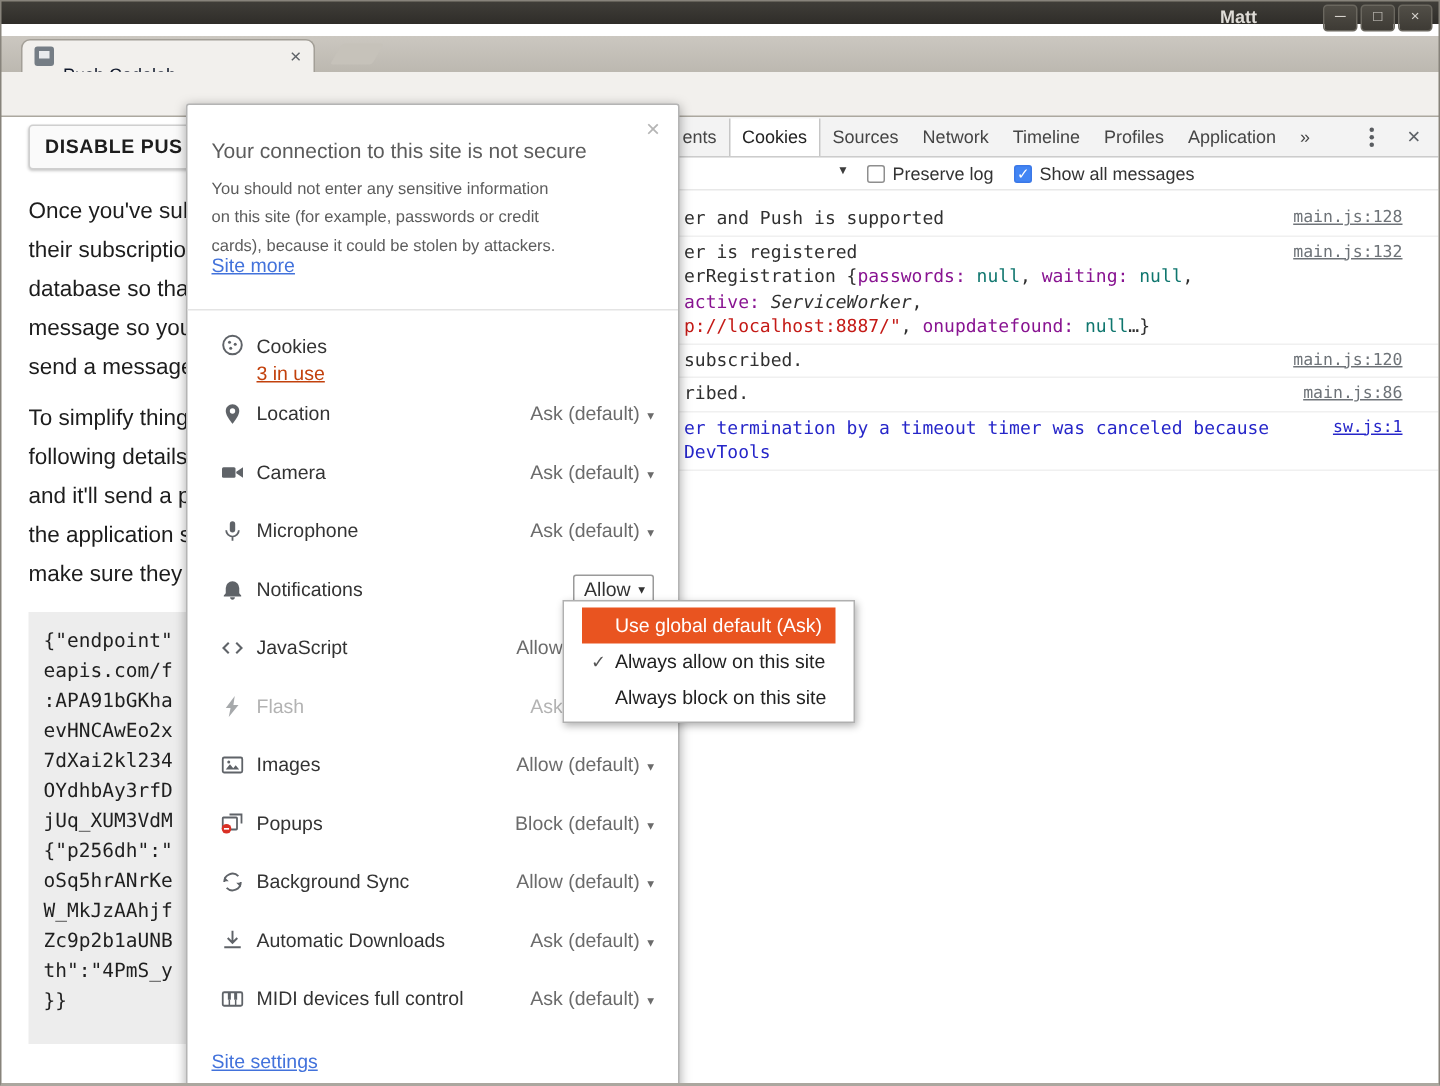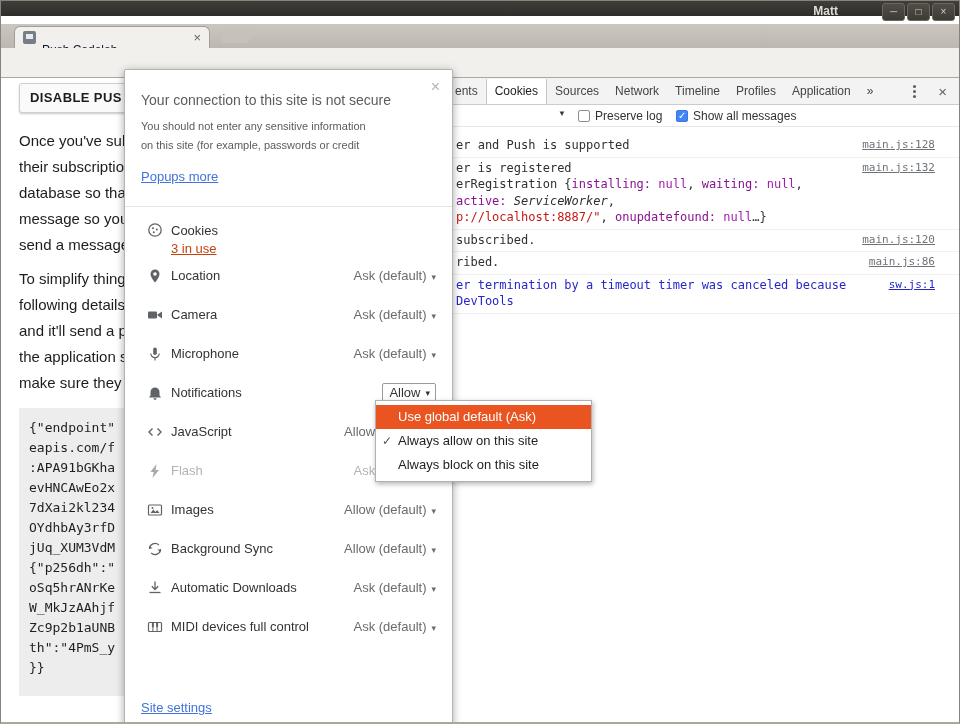--- a/index.html
+++ b/index.html
@@ -61,21 +61,21 @@
   .cb1 { left:209px; } .cb2 { left:307px; }
   .cb-label { position:absolute; top:0; font-size:12px; color:#333; line-height:22px; }
   .cbl1 { left:226px; } .cbl2 { left:324px; }
   .dt-console { padding-top:8px; }
   .dt-entry { display:flex; align-items:flex-start; border-bottom:1px solid #f0f0f0; padding:2px 24px 3px 87px; font:12px/16.5px "DejaVu Sans Mono",monospace; color:#303030; }
   .dt-entry .msg { flex:1; }
   .dt-entry .src { margin-left:12px; font:11px/16.5px "DejaVu Sans Mono",monospace; color:#6e7378; text-decoration:underline; white-space:nowrap; cursor:pointer; }
   .dt-entry.info { color:#2626c9; }
   .dt-entry.info .src { color:#2626c9; }
   .c-key { color:#881391; }
-  .c-nul { color:#a21caf; }
+  .c-nul { color:#0f766e; }
   .c-str { color:#c41a16; }
   .c-obj { font-style:italic; }
 
   
   .pageinfo { position:absolute; left:124px; top:69px; width:329px; height:660px; background:#fff; border:1px solid #b4b4b4; border-radius:2px; box-shadow:0 2px 8px rgba(0,0,0,.35); z-index:10; }
   .popup-close { position:absolute; top:8px; right:12px; font-size:16px; color:#b5b5b5; cursor:pointer; }
   .popup-title { position:absolute; top:22px; left:16px; right:32px; font-size:14px; color:#5c5c5c; line-height:16px; }
   .popup-desc { position:absolute; top:47px; left:16px; right:12px; font-size:11px; line-height:19px; color:#5c5c5c; }
   .learn-more { position:absolute; top:99px; left:16px; font-size:13px; line-height:16px; color:#4272db; text-decoration:underline; cursor:pointer; }
   .popup-divider { position:absolute; top:136px; left:0; right:0; border-top:1px solid #e4e4e4; }
@@ -89,21 +89,21 @@
   .perm-icon svg { width:16px; height:16px; display:block; }
   .perm-label { font-size:13px; color:#333; margin-left:8px; white-space:nowrap; }
   .perm-value { margin-left:auto; font-size:13px; color:#6b6b6b; white-space:nowrap; cursor:pointer; }
   .perm-value .caret, .perm-select .caret { font-size:9px; margin-left:5px; }
   .perm-select { margin-left:auto; display:inline-flex; align-items:center; border:1px solid #9a9a9a; border-radius:2px; background:#fff; padding:1px 5px 1px 6px; font-size:13px; color:#333; cursor:pointer; white-space:nowrap; }
   .perm-row.disabled .perm-label, .perm-row.disabled .perm-value { color:#b3b3b3; }
   .perm-row.disabled .perm-icon { opacity:.55; }
   .site-settings { position:absolute; top:630px; left:16px; font-size:13px; color:#4272db; text-decoration:underline; cursor:pointer; }
 
   
-  .perm-menu { position:absolute; left:375px; top:400px; width:217px; background:#fff; border:1px solid #b0b0b0; box-shadow:1px 2px 5px rgba(0,0,0,.3); z-index:20; padding:4px 0; }
+  .perm-menu { position:absolute; left:375px; top:400px; width:195px; background:#fff; border:1px solid #b0b0b0; box-shadow:1px 2px 5px rgba(0,0,0,.3); z-index:20; padding:4px 12px; }
   .menu-item { position:relative; height:24px; line-height:24px; font-size:13px; color:#222; padding-left:22px; white-space:nowrap; cursor:pointer; }
   .menu-item.highlighted { background:#e95420; color:#fff; }
   .menu-item .check { position:absolute; left:6px; top:0; color:#555; font-size:12px; }
 </style>
 </head>
 <body>
 
 <div class="titlebar">
   <span class="profile-name">Matt</span>
   <div class="win-buttons">
@@ -227,21 +227,21 @@
     <div class="dt-console">
         <div class="dt-entry">
           <div class="msg">
             <div class="cline"><span>er and Push is supported</span></div>
           </div>
           <a class="src">main.js:128</a>
         </div>
         <div class="dt-entry">
           <div class="msg">
             <div class="cline"><span>er is registered</span></div>
-            <div class="cline"><span>erRegistration {</span><span class="c-key">installing: </span><span class="c-nul">null</span><span>, </span><span class="c-key">waiting: </span><span class="c-nul">null</span><span>, </span><span class="c-key">active: </span><span class="c-obj">ServiceWorker</span><span>,</span></div>
+            <div class="cline"><span>erRegistration {</span><span class="c-key">passwords: </span><span class="c-nul">null</span><span>, </span><span class="c-key">waiting: </span><span class="c-nul">null</span><span>, </span><span class="c-key">active: </span><span class="c-obj">ServiceWorker</span><span>,</span></div>
             <div class="cline"><span class="c-str">p://localhost:8887/"</span><span>, </span><span class="c-key">onupdatefound: </span><span class="c-nul">null</span><span>…}</span></div>
           </div>
           <a class="src">main.js:132</a>
         </div>
         <div class="dt-entry">
           <div class="msg">
             <div class="cline"><span>subscribed.</span></div>
           </div>
           <a class="src">main.js:120</a>
         </div>
@@ -260,22 +260,23 @@
       </div>
   </div>
 </div>
 
 <div class="pageinfo">
   <span class="popup-close">×</span>
   <div class="popup-title">Your connection to this site is not secure</div>
   <div class="popup-desc">
       <div>You should not enter any sensitive information</div>
       <div>on this site (for example, passwords or credit</div>
-    </div>
-  <a class="learn-more">Popups more</a>
+      <div>cards), because it could be stolen by attackers.</div>
+    </div>
+  <a class="learn-more">Site more</a>
   <div class="popup-divider"></div>
   <div class="cookies-row">
     <span class="perm-icon">
       <svg viewBox="0 0 16 16">
           <circle cx="8" cy="8" r="6.2" stroke="#5f6368" fill="none" stroke-width="1.3"></circle>
           <circle cx="6" cy="6.2" r="1" fill="#5f6368"></circle>
           <circle cx="9.8" cy="7.5" r="1" fill="#5f6368"></circle>
           <circle cx="6.8" cy="10.2" r="1" fill="#5f6368"></circle>
         </svg>
     </span>
@@ -350,20 +351,32 @@
             <path d="M3.5 11l2.8-3.5 2.2 2.6 1.6-2 2.4 2.9z" fill="#5f6368"></path>
             <circle cx="5.5" cy="6" r="1" fill="#5f6368"></circle>
           </svg>
         </span>
         <span class="perm-label">Images</span>
         <span class="perm-value"><span>Allow (default)</span><span class="caret">▾</span></span>
       </div>
       <div class="perm-row">
         <span class="perm-icon">
           <svg viewBox="0 0 16 16">
+            <rect x="1.5" y="4" width="9.5" height="8" rx=".5" stroke="#5f6368" fill="none" stroke-width="1.2"></rect>
+            <path d="M6 2h8v6" stroke="#5f6368" fill="none" stroke-width="1.2"></path>
+            <circle cx="4" cy="11.5" r="3.2" fill="#d93025"></circle>
+            <rect x="2.3" y="11" width="3.4" height="1.1" fill="#fff"></rect>
+          </svg>
+        </span>
+        <span class="perm-label">Popups</span>
+        <span class="perm-value"><span>Block (default)</span><span class="caret">▾</span></span>
+      </div>
+      <div class="perm-row">
+        <span class="perm-icon">
+          <svg viewBox="0 0 16 16">
             <path d="M13.5 8a5.5 5.5 0 0 1-9.4 3.9M2.5 8a5.5 5.5 0 0 1 9.4-3.9" stroke="#5f6368" fill="none" stroke-width="1.3"></path>
             <path d="M13.5 11.5v-3h-3zM2.5 4.5v3h3z" fill="#5f6368"></path>
           </svg>
         </span>
         <span class="perm-label">Background Sync</span>
         <span class="perm-value"><span>Allow (default)</span><span class="caret">▾</span></span>
       </div>
       <div class="perm-row">
         <span class="perm-icon">
           <svg viewBox="0 0 16 16">

